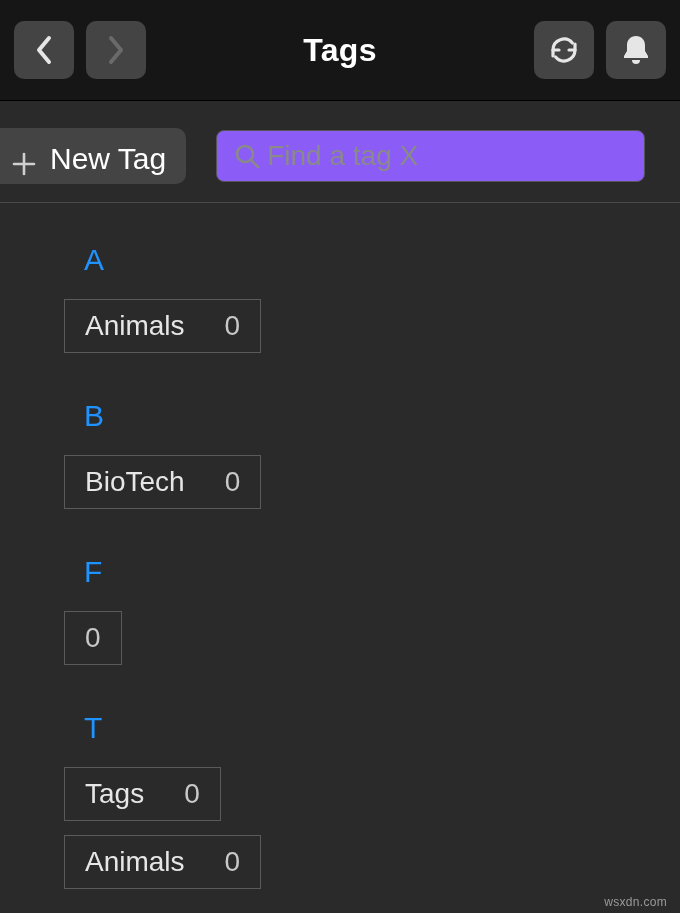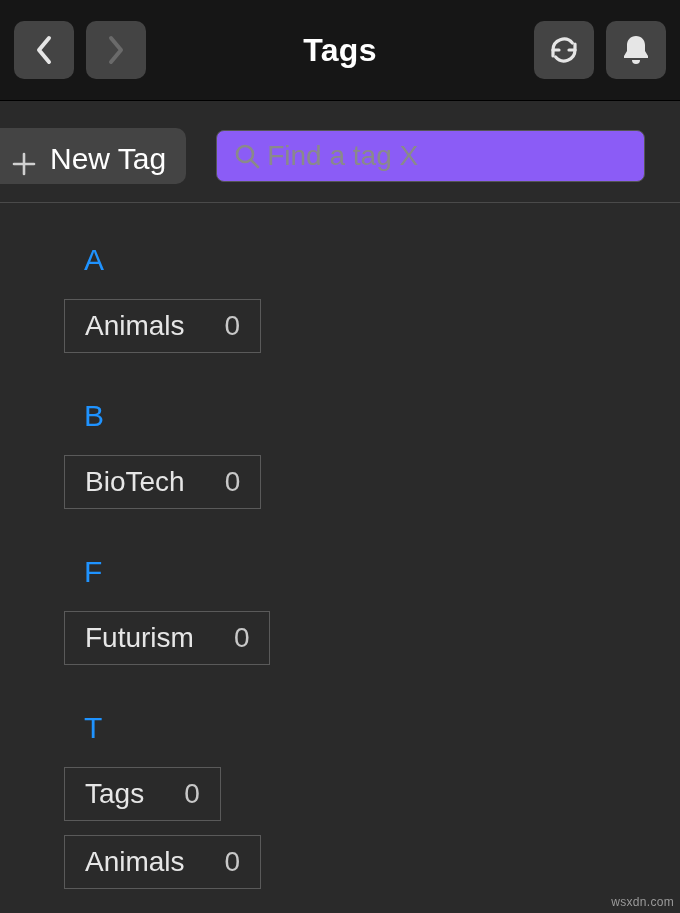--- a/index.html
+++ b/index.html
@@ -114,21 +114,21 @@
     font-size: 28px;
     color: #e6e6e6;
     margin-bottom: 14px;
     cursor: pointer;
     user-select: none;
   }
   .tag-chip .tag-count { color: #c8c8c8; }
 
   .watermark {
     position: absolute;
-    right: 6px;
+    right: 13px;
     bottom: 4px;
     font-size: 12px;
     color: #9a9a9a;
     letter-spacing: 0.3px;
   }
 
   svg { display:block; }
 </style>
 </head>
 <body>
@@ -200,21 +200,20 @@
 <div class="list" id="tag-list">
     <div class="section"><div class="section-letter">A</div><div class="tag-chip">
         <span>Animals</span>
         <span class="tag-count">0</span>
       </div><br></div>
     <div class="section"><div class="section-letter">B</div><div class="tag-chip">
         <span>BioTech</span>
         <span class="tag-count">0</span>
       </div><br></div>
     <div class="section"><div class="section-letter">F</div><div class="tag-chip">
-        <span>Futurism</span>
         <span class="tag-count">0</span>
       </div><br></div>
     <div class="section"><div class="section-letter">T</div><div class="tag-chip">
         <span>Tags</span>
         <span class="tag-count">0</span>
       </div><br><div class="tag-chip">
         <span>Animals</span>
         <span class="tag-count">0</span>
       </div><br></div>
   </div>

